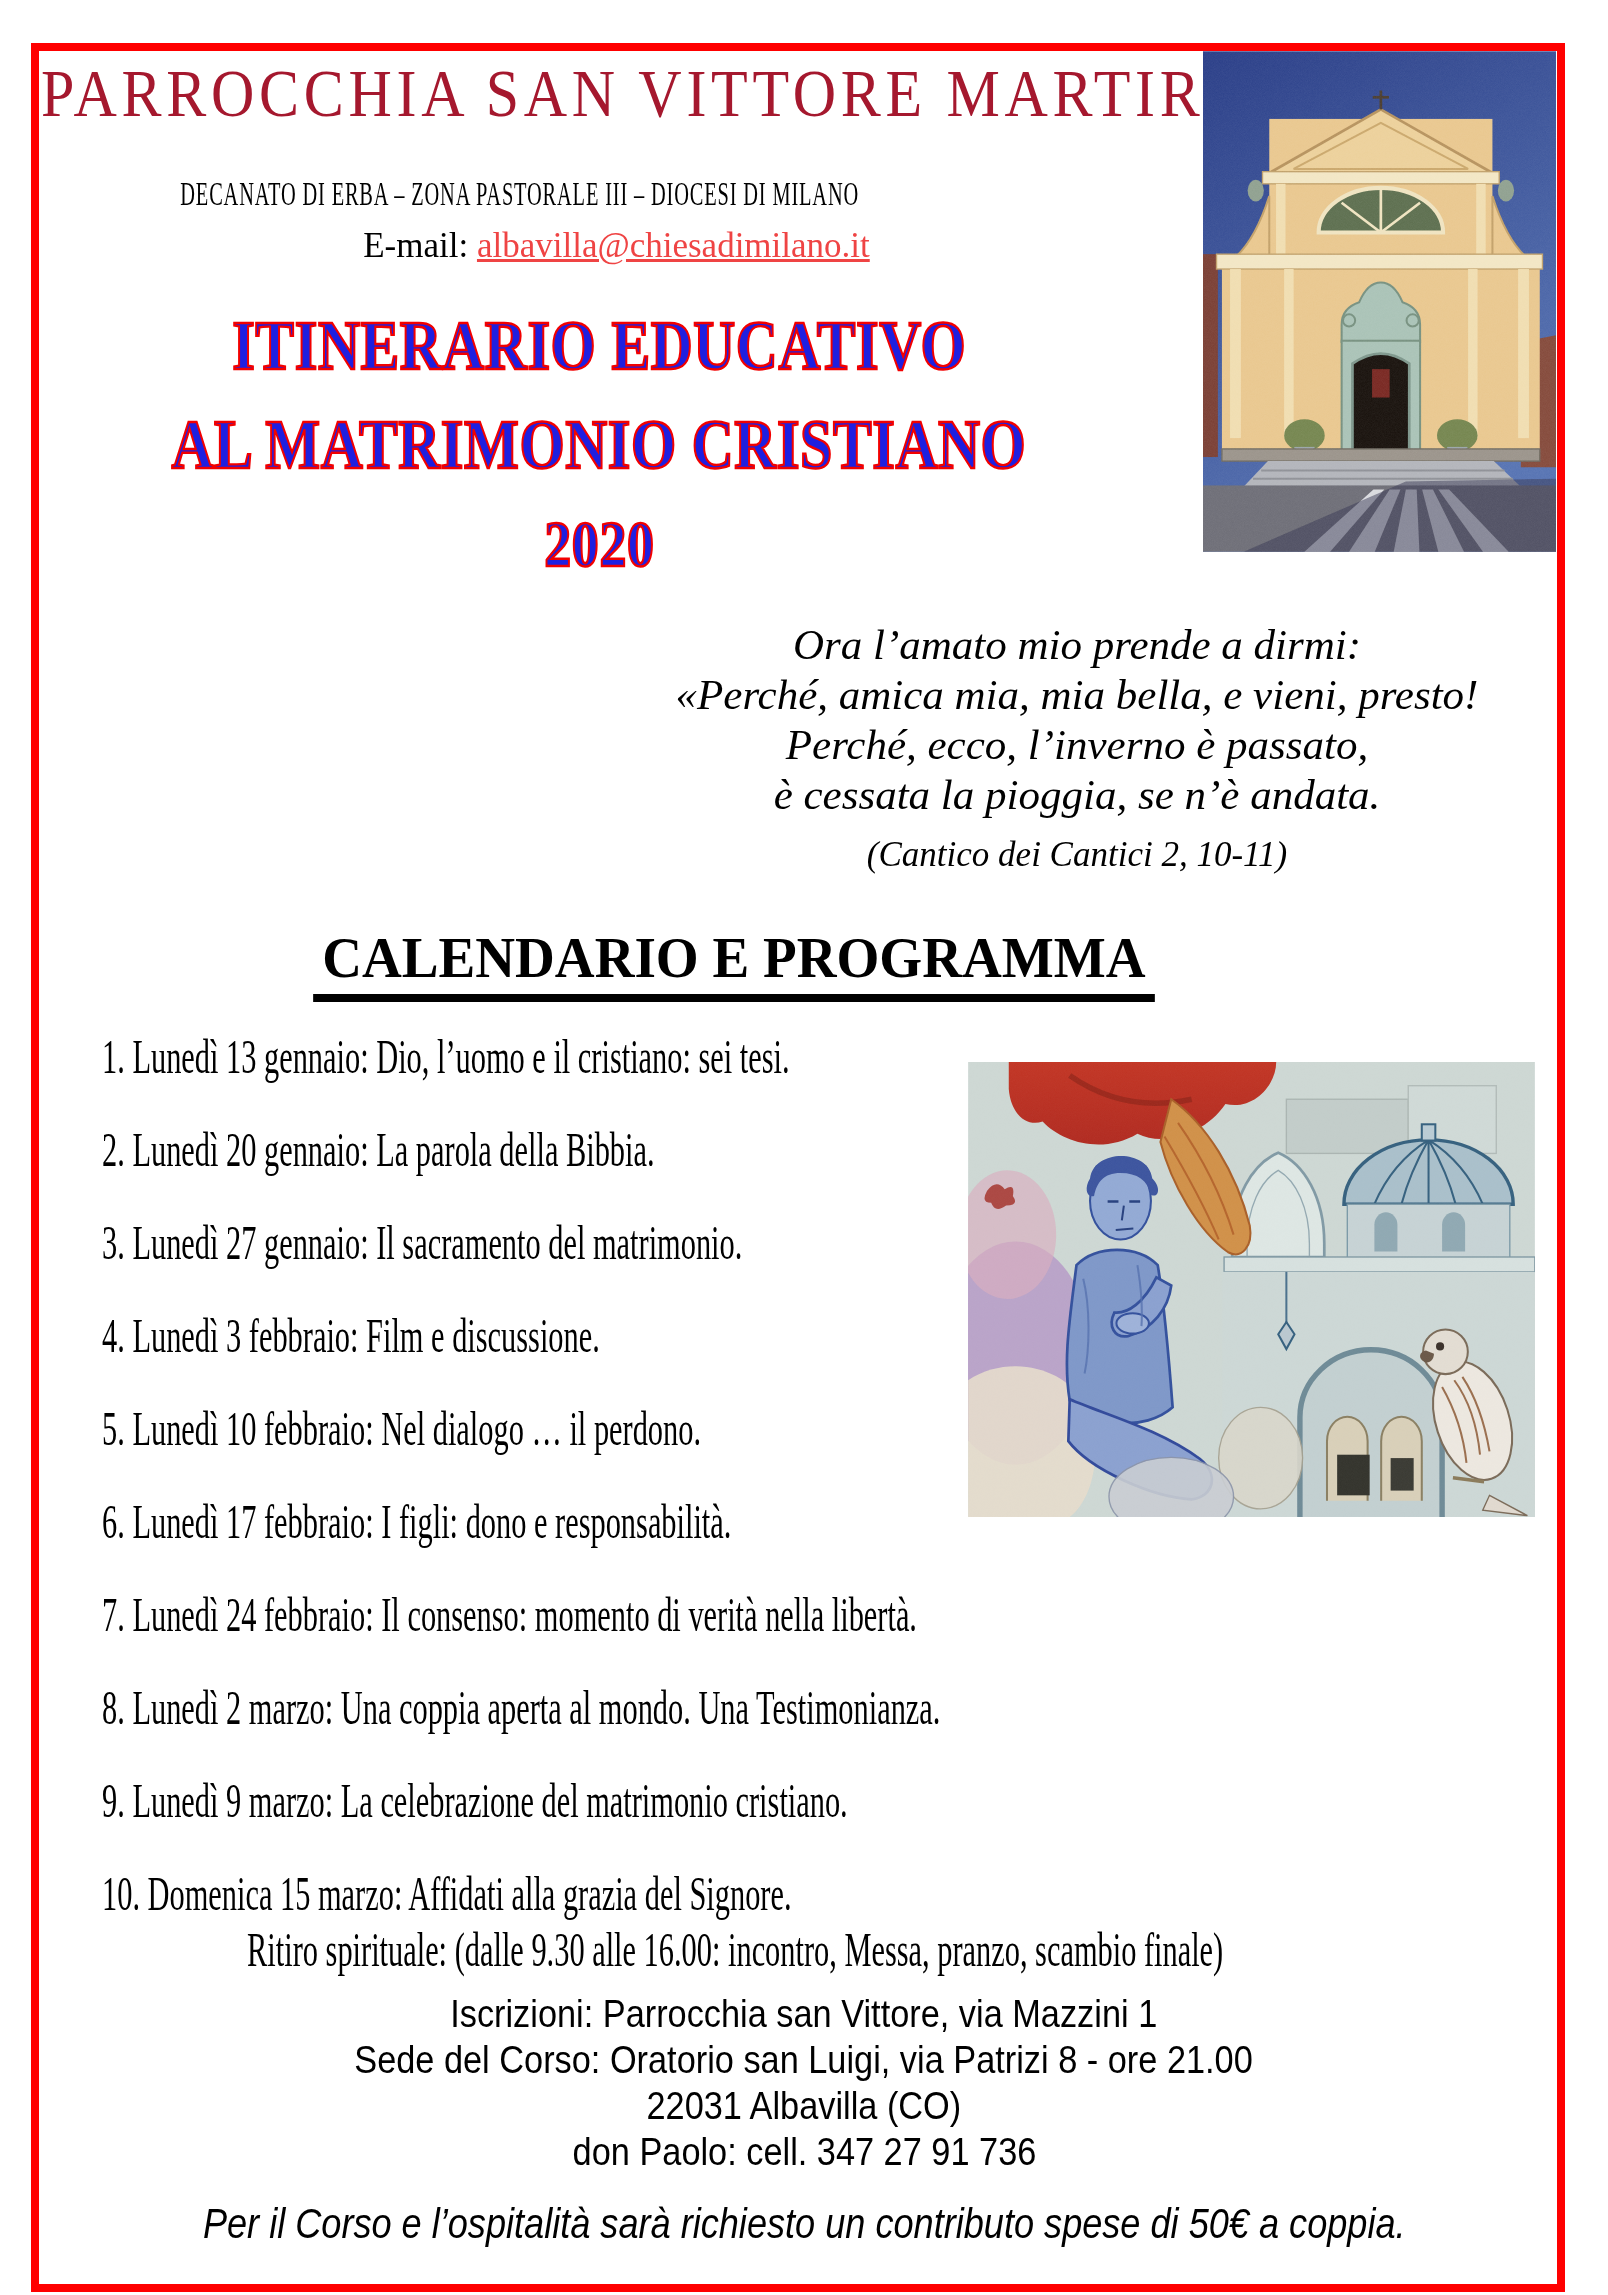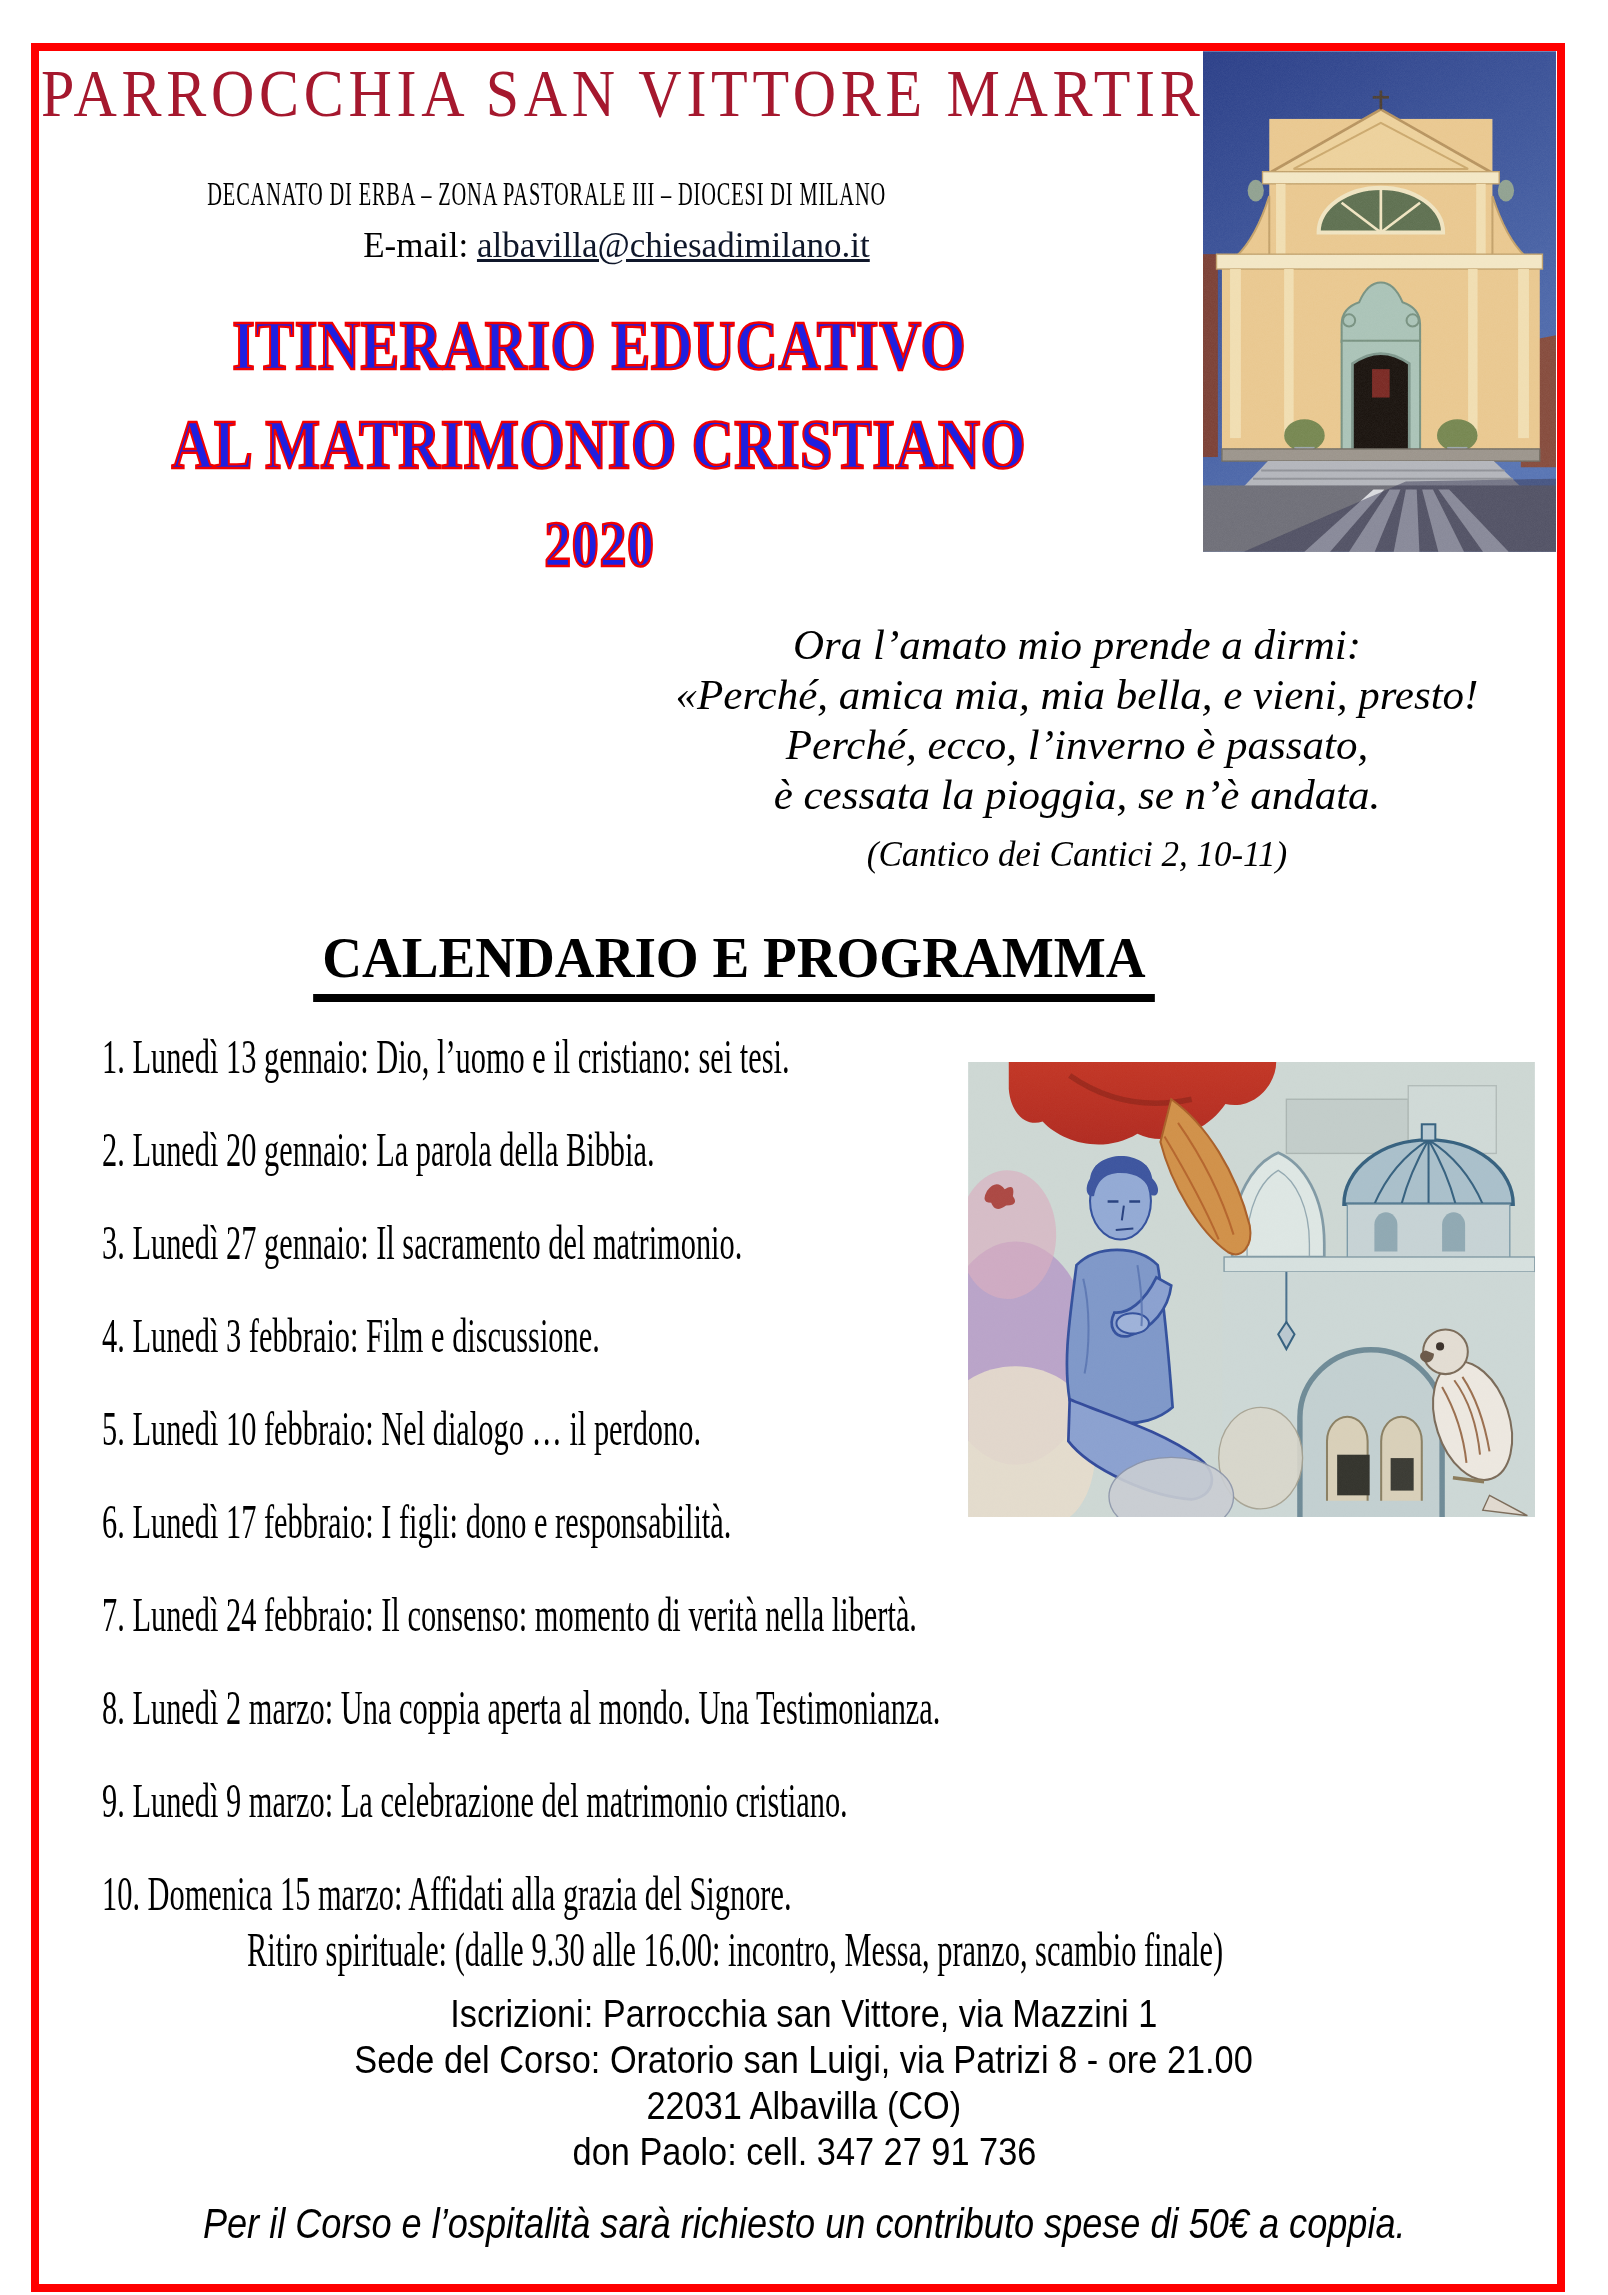--- a/index.html
+++ b/index.html
@@ -10,28 +10,28 @@
   .frame{
     position:absolute;left:30.5px;top:43px;width:1534px;height:2249px;
     border:8.8px solid #ff0000;box-sizing:border-box;pointer-events:none;
   }
   
   .header-block{position:absolute;left:41px;top:60px;width:1151px;text-align:center;}
   .header-title{
     font-size:60px;line-height:1;color:#a5182e;letter-spacing:4.7px;white-space:nowrap;
     display:inline-block;transform:scaleY(1.12);transform-origin:center top;font-weight:400;
   }
-  .header-subtitle-row{position:absolute;left:41px;top:173px;width:1151px;text-align:right;}
+  .header-subtitle-row{position:absolute;left:34px;top:173px;width:1151px;text-align:left;}
   .header-subtitle{
     display:inline-block;font-size:34px;line-height:41px;white-space:nowrap;letter-spacing:1.4px;
     transform:translateX(-80px) scaleX(0.60);transform-origin:center;
   }
   .email-row{position:absolute;left:41px;top:225px;width:1151px;text-align:center;
     font-size:35px;line-height:42px;}
-  .email-row a{color:#0f172a;}
+  .email-row a{color:#ef4444;}
   
   .main-title{position:absolute;left:27px;top:306px;width:1144px;text-align:center;line-height:80px;}
   .mt-line{white-space:nowrap;}
   .mt-line span{
     display:inline-block;font-weight:700;font-size:70px;color:#1f1fe0;
     -webkit-text-stroke:2.4px #f20000;letter-spacing:0.7px;
     transform:scaleX(0.83);transform-origin:center;
   }
   .mt-line.small span{font-size:65px;}
   

